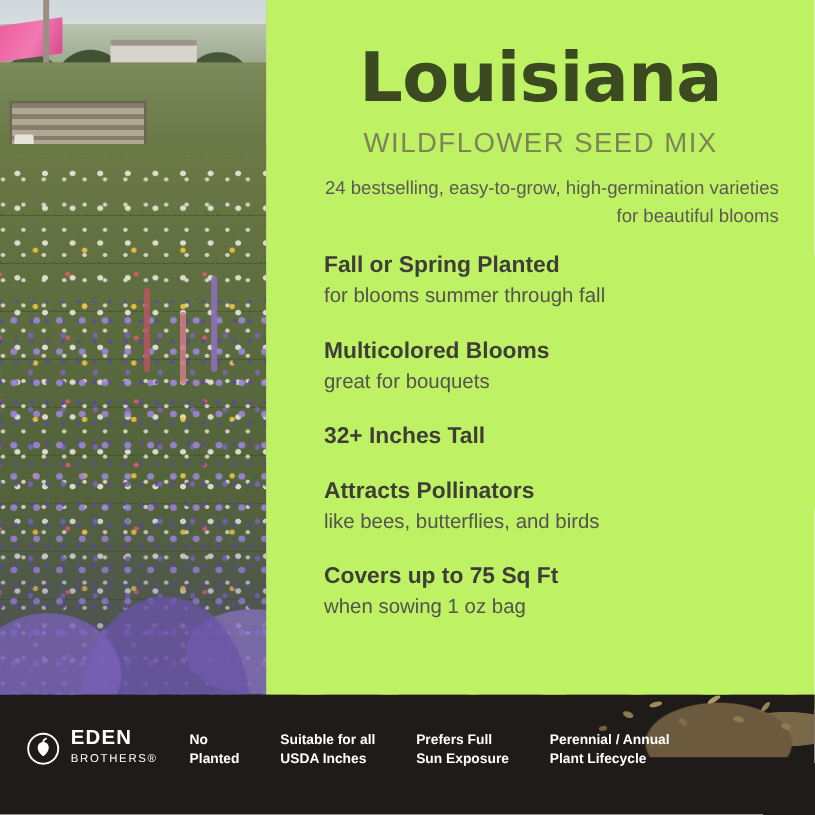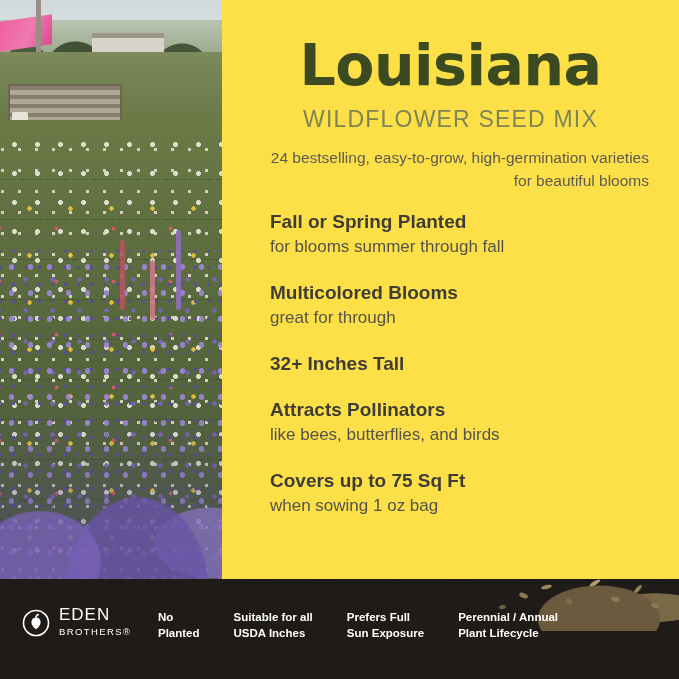--- a/index.html
+++ b/index.html
@@ -139,21 +139,21 @@
     width: 5px;
     border-radius: 3px;
     opacity: .9;
   }
 
   
   .panel {
     position: absolute;
     left: 222px; top: 0;
     width: 457px; height: 600px;
-    background: #fde047;
+    background: #bef264;
   }
   .title {
     position: absolute;
     left: 0; right: 0; top: 36px;
     text-align: center;
     font-size: 57px;
     line-height: 58px;
     font-weight: bold;
     letter-spacing: -0.5px;
     color: #3c4a22;
@@ -233,21 +233,21 @@
   }
   .logo-mark {
     width: 28px; height: 28px;
   }
   .logo-text {
     color: #ffffff;
     line-height: 15px;
   }
   .logo-top {
     font-size: 17px;
-    font-weight: normal;
+    font-weight: bold;
     letter-spacing: 1px;
   }
   .logo-bottom {
     font-size: 9.5px;
     letter-spacing: 1.4px;
   }
   .badges {
     position: absolute;
     left: 158px; top: 30px;
     display: flex;
@@ -291,21 +291,21 @@
     <div class="subtitle">WILDFLOWER SEED MIX</div>
     <div class="tagline">24 bestselling, easy-to-grow, high-germination varieties for beautiful blooms</div>
 
     <div class="features">
       <div class="feature">
         <div class="feature-title">Fall or Spring Planted</div>
         <div class="feature-sub">for blooms summer through fall</div>
       </div>
       <div class="feature">
         <div class="feature-title">Multicolored Blooms</div>
-        <div class="feature-sub">great for through</div>
+        <div class="feature-sub">great for bouquets</div>
       </div>
       <div class="feature">
         <div class="feature-title">32+ Inches Tall</div>
       </div>
       <div class="feature">
         <div class="feature-title">Attracts Pollinators</div>
         <div class="feature-sub">like bees, butterflies, and birds</div>
       </div>
       <div class="feature">
         <div class="feature-title">Covers up to 75 Sq Ft</div>

